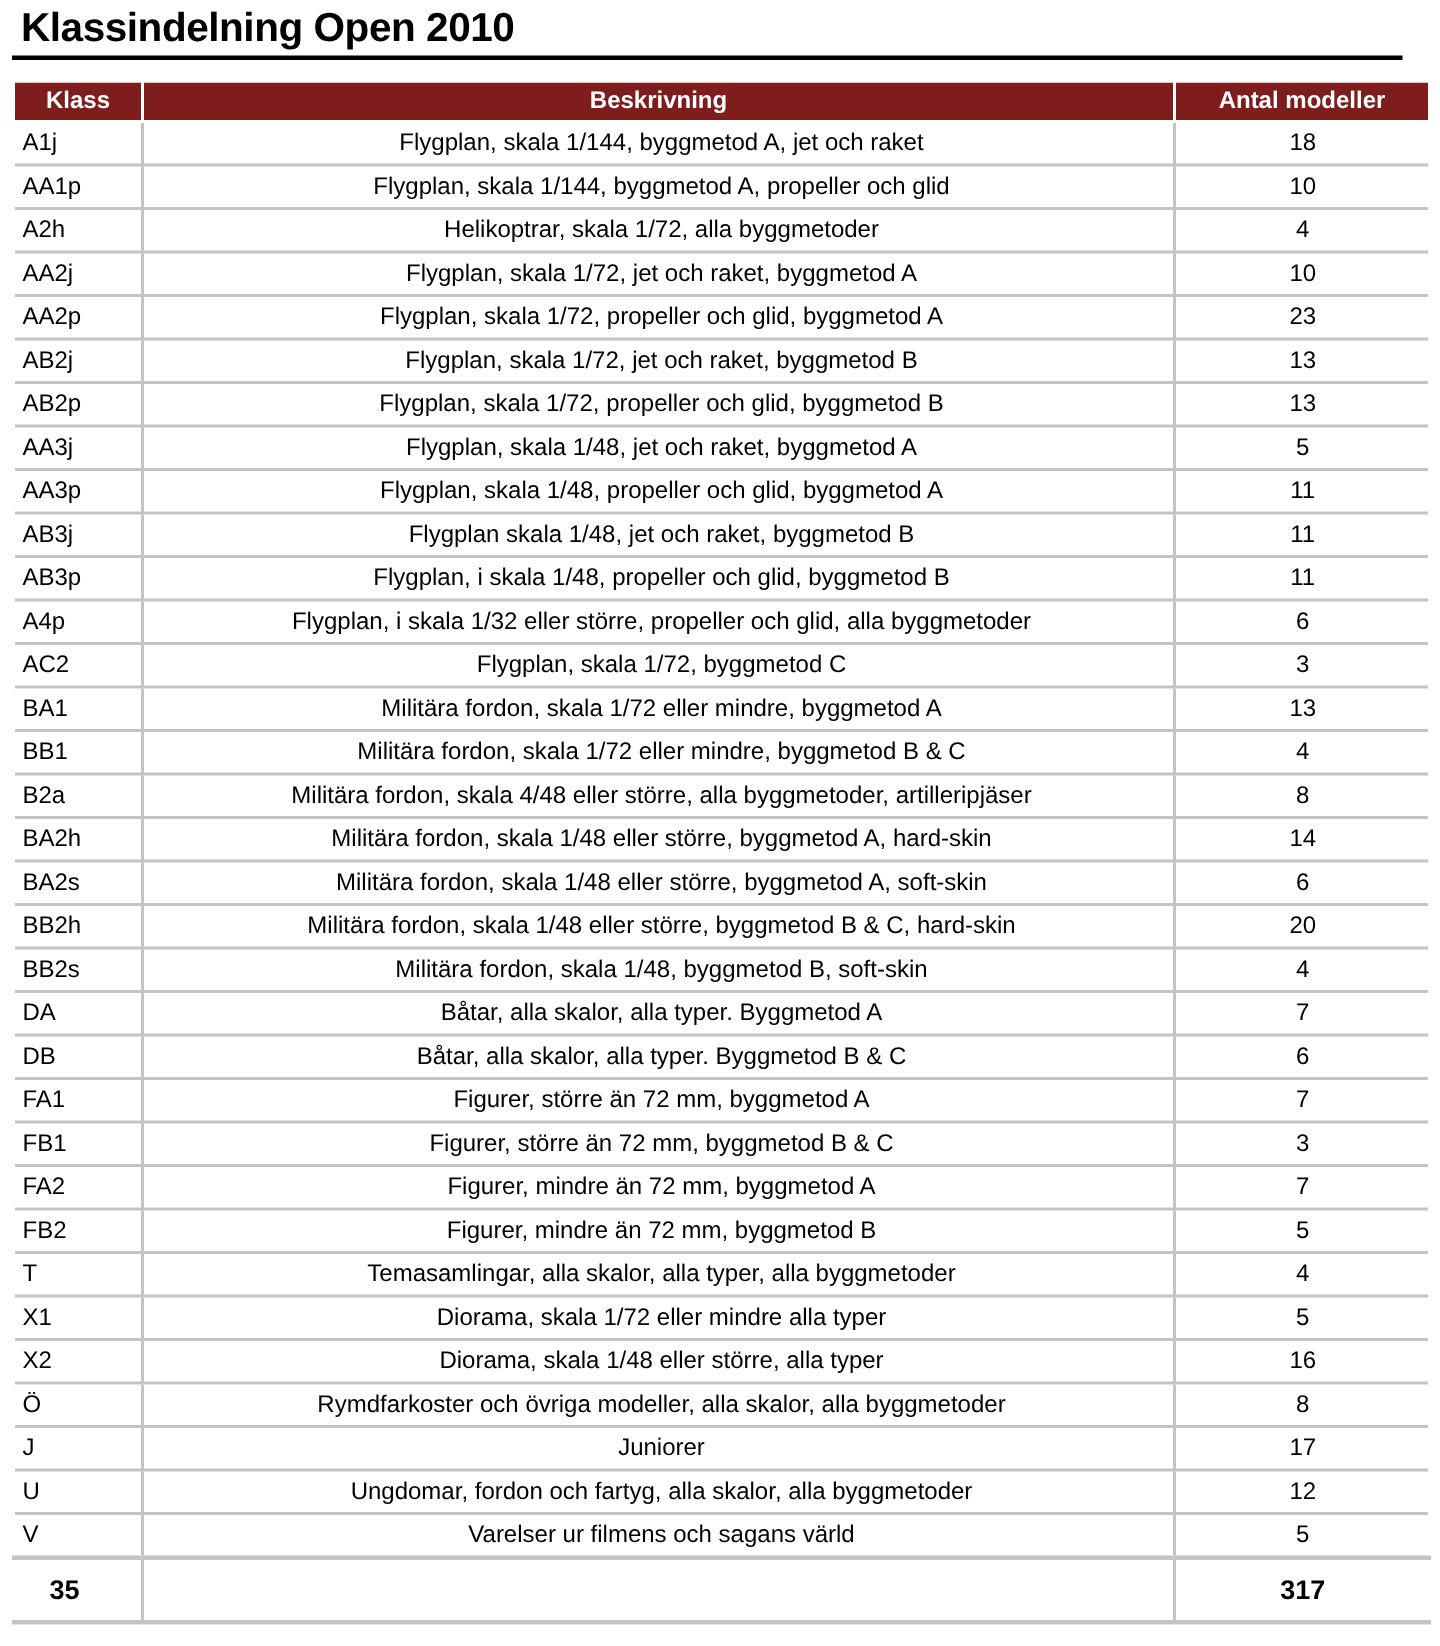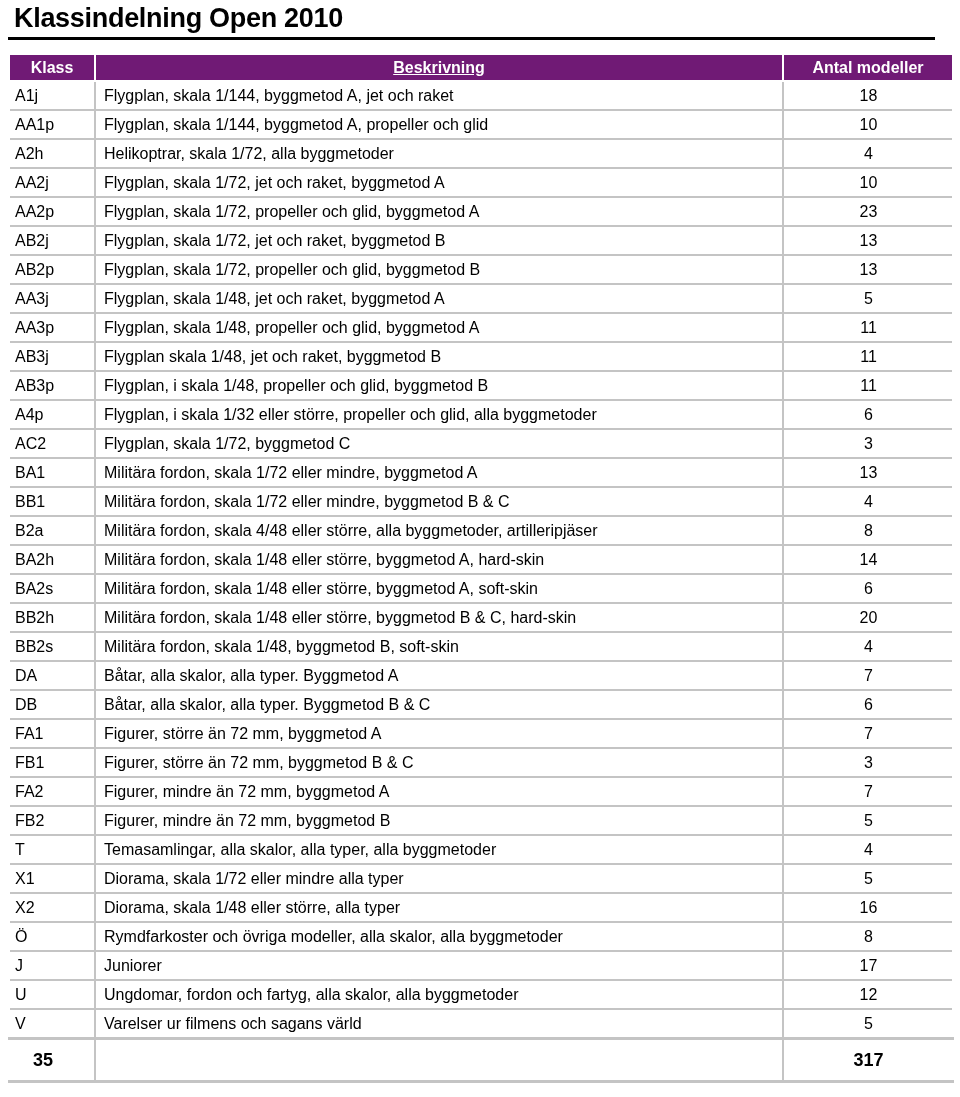--- a/index.html
+++ b/index.html
@@ -49,34 +49,34 @@
   table.klass {
     width: 944px;
     border-collapse: collapse;
     table-layout: fixed;
   }
   table.klass col.c-klass  { width: 86px; }
   table.klass col.c-desc   { width: 688px; }
   table.klass col.c-antal  { width: 170px; }
 
   thead th {
-    background: #701a75;
+    background: #7f1d1d;
     color: #ffffff;
     font-size: 16px;
     font-weight: bold;
     height: 25px;
     padding: 0 6px;
     border: 2px solid #ffffff;
     border-top: 1px solid #ffffff;
     text-align: center;
     vertical-align: middle;
     white-space: nowrap;
   }
   thead th.h-klass { text-align: center; }
-  thead th.h-desc  { text-align: center; text-decoration: underline; }
+  thead th.h-desc  { text-align: center; }
   thead th.h-antal { text-align: center; }
 
   tbody td {
     font-size: 16px;
     height: 27px;
     line-height: 27px;
     padding: 0 4px 0 5px;
     border-top: 2px solid #c4c4c4;
     border-bottom: 0;
     border-left: 2px solid #ffffff;
@@ -84,21 +84,21 @@
     background: #ffffff;
     white-space: nowrap;
     overflow: hidden;
     vertical-align: middle;
   }
   tbody tr td.cell-klass {
     text-align: left;
     border-right: 2px solid #c4c4c4;
   }
   tbody tr td.cell-desc {
-    text-align: left;
+    text-align: center;
     border-left: 2px solid #c4c4c4;
     border-right: 2px solid #c4c4c4;
     padding-left: 8px;
   }
   tbody tr td.cell-antal {
     text-align: center;
     border-left: 2px solid #c4c4c4;
   }
   tbody tr:first-child td {
     border-top: 2px solid #c4c4c4;

